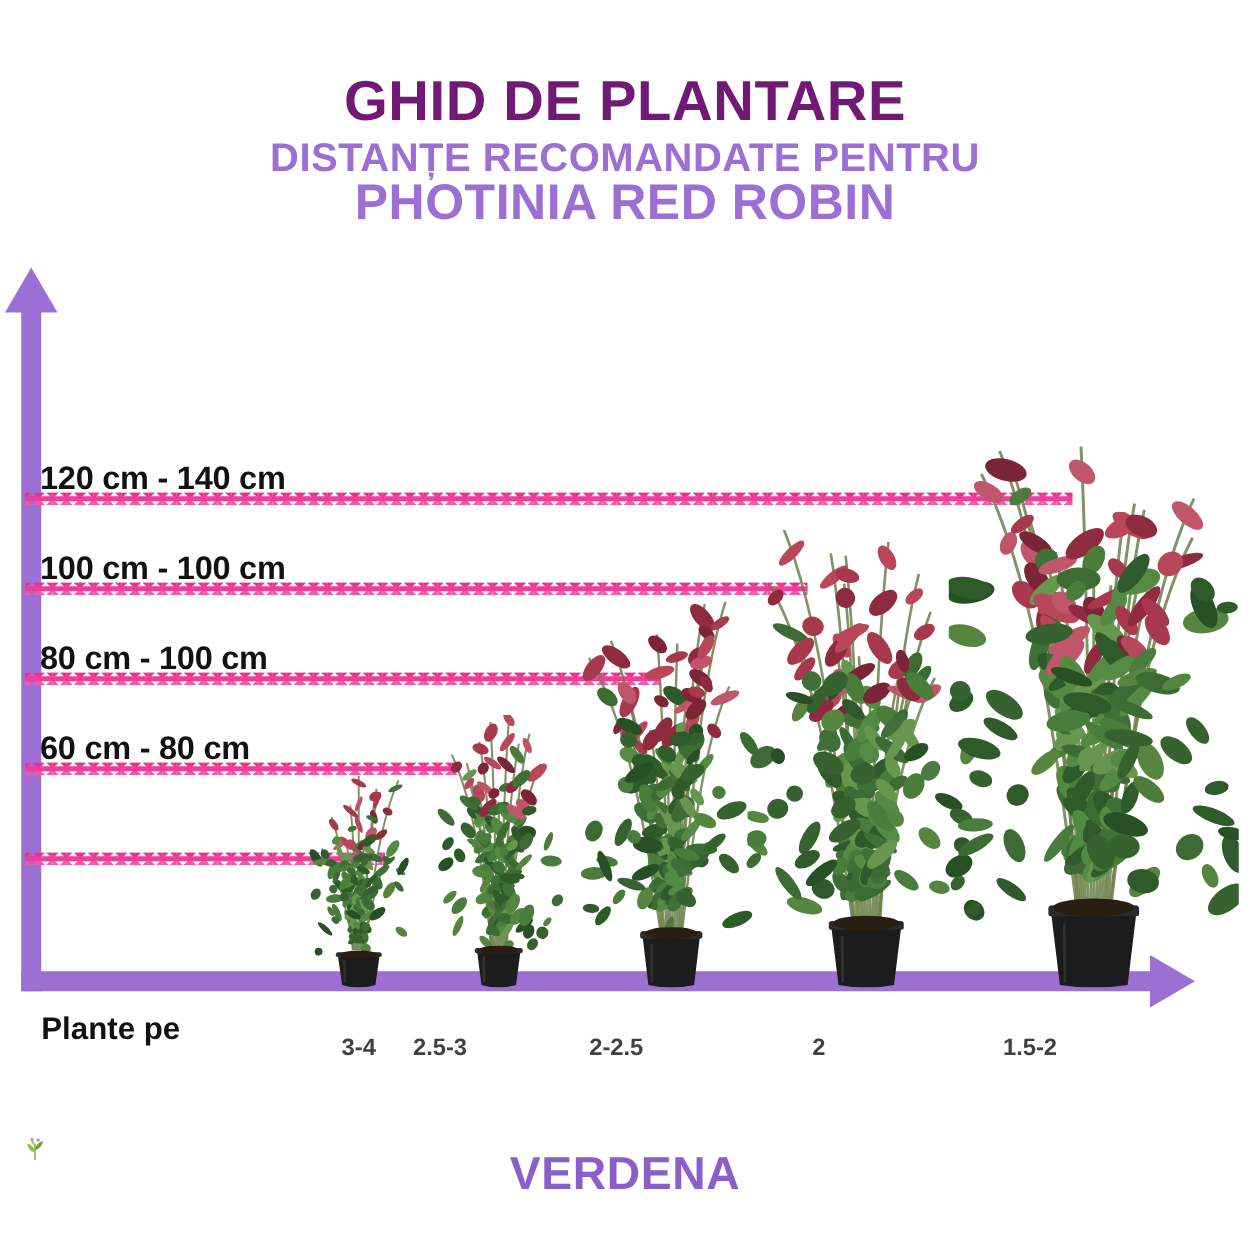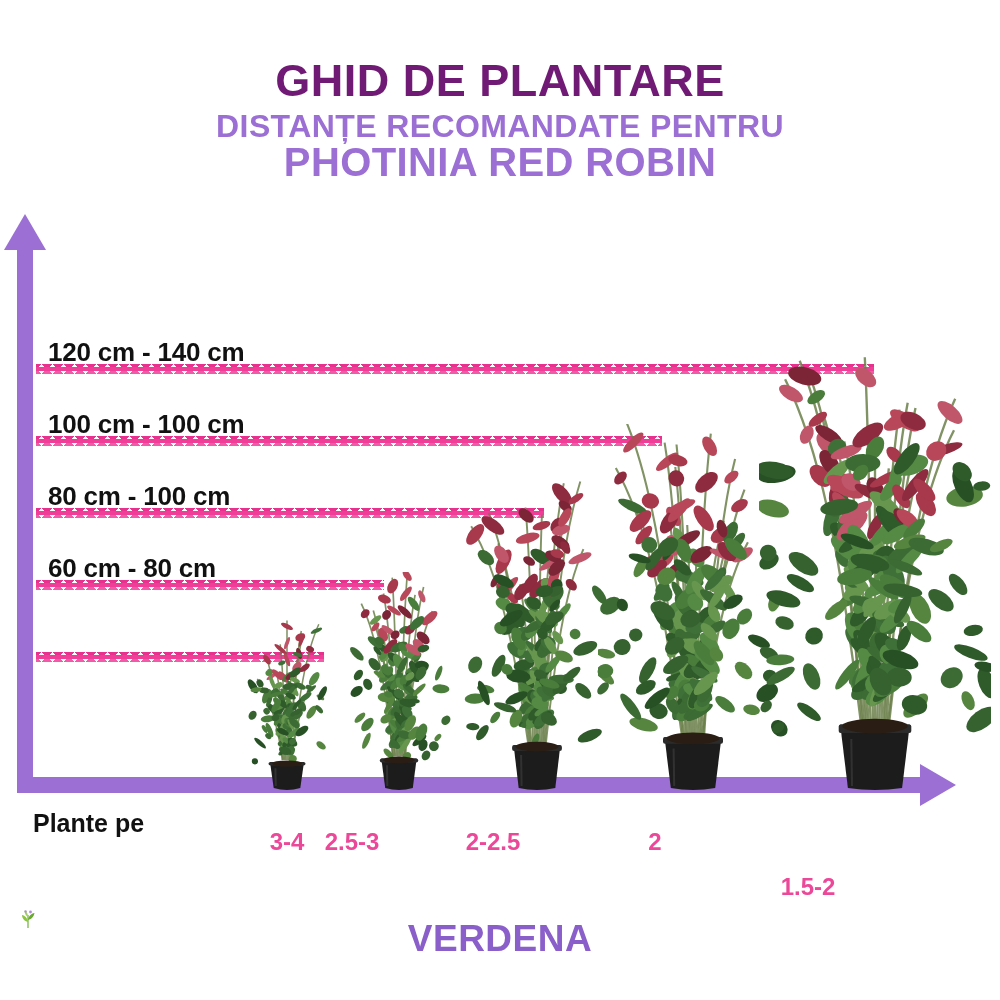--- a/index.html
+++ b/index.html
@@ -47,21 +47,21 @@
   .axis-x-arrow{
     position:absolute; right:-34px; top:-13px;
     width:0; height:0;
     border-top:21px solid transparent;
     border-bottom:21px solid transparent;
     border-left:36px solid #9b6fd4;
   }
 
   
   .level{
-    position:absolute; left:36px; height:auto;
+    position:absolute; left:20px; height:auto;margin-top:30px;
   }
   .level-label{
     position:absolute; left:12px; bottom:6px;
     font-size:26px; font-weight:800; color:#111111;
     white-space:nowrap; letter-spacing:-0.2px;
   }
   .zigzag{
     position:absolute; left:0; bottom:0; height:10px;
     background-repeat:repeat-x;
     background-size:11px 10px;
@@ -81,21 +81,21 @@
   
   .plant{
     position:absolute; bottom:207px;
     transform-origin:bottom center;
   }
   .plant svg{ display:block; }
 
   
   .xlabel{
     position:absolute; top:828px;
-    font-size:24px; font-weight:800; color:#ec4899;
+    font-size:19px; font-weight:800; color:#404040;
     text-align:center; white-space:nowrap;
   }
   .xaxis-caption{
     position:absolute; left:33px; top:808px;
     font-size:25px; font-weight:800; color:#111111;
     line-height:1.25;
   }
 
   
   .logo{
@@ -977,21 +977,21 @@
           <path d="M92.3 400.9 L93.0 448.0" stroke="#3d3d3d" stroke-width="2" fill="none" opacity="0.65"></path>
           <ellipse cx="116" cy="388.0" rx="32.8" ry="7.2" fill="#2a1d14"></ellipse>
         </svg>
       </div>
     </div>
   <div id="xlabels-layer">
       <div class="xlabel" style="left: 227px; width: 120px;">3-4</div>
       <div class="xlabel" style="left: 292px; width: 120px;">2.5-3</div>
       <div class="xlabel" style="left: 433px; width: 120px;">2-2.5</div>
       <div class="xlabel" style="left: 595px; width: 120px;">2</div>
-      <div class="xlabel" style="left: 748px; width: 120px; margin-top: 45px;">1.5-2</div>
+      <div class="xlabel" style="left: 764px; width: 120px;">1.5-2</div>
     </div>
 
 </div>
 
 <div class="xaxis-caption">
   <div>Plante pe</div>
 </div>
 
 <div class="logo">
   <span class="logo-word">VERDENA</span>

